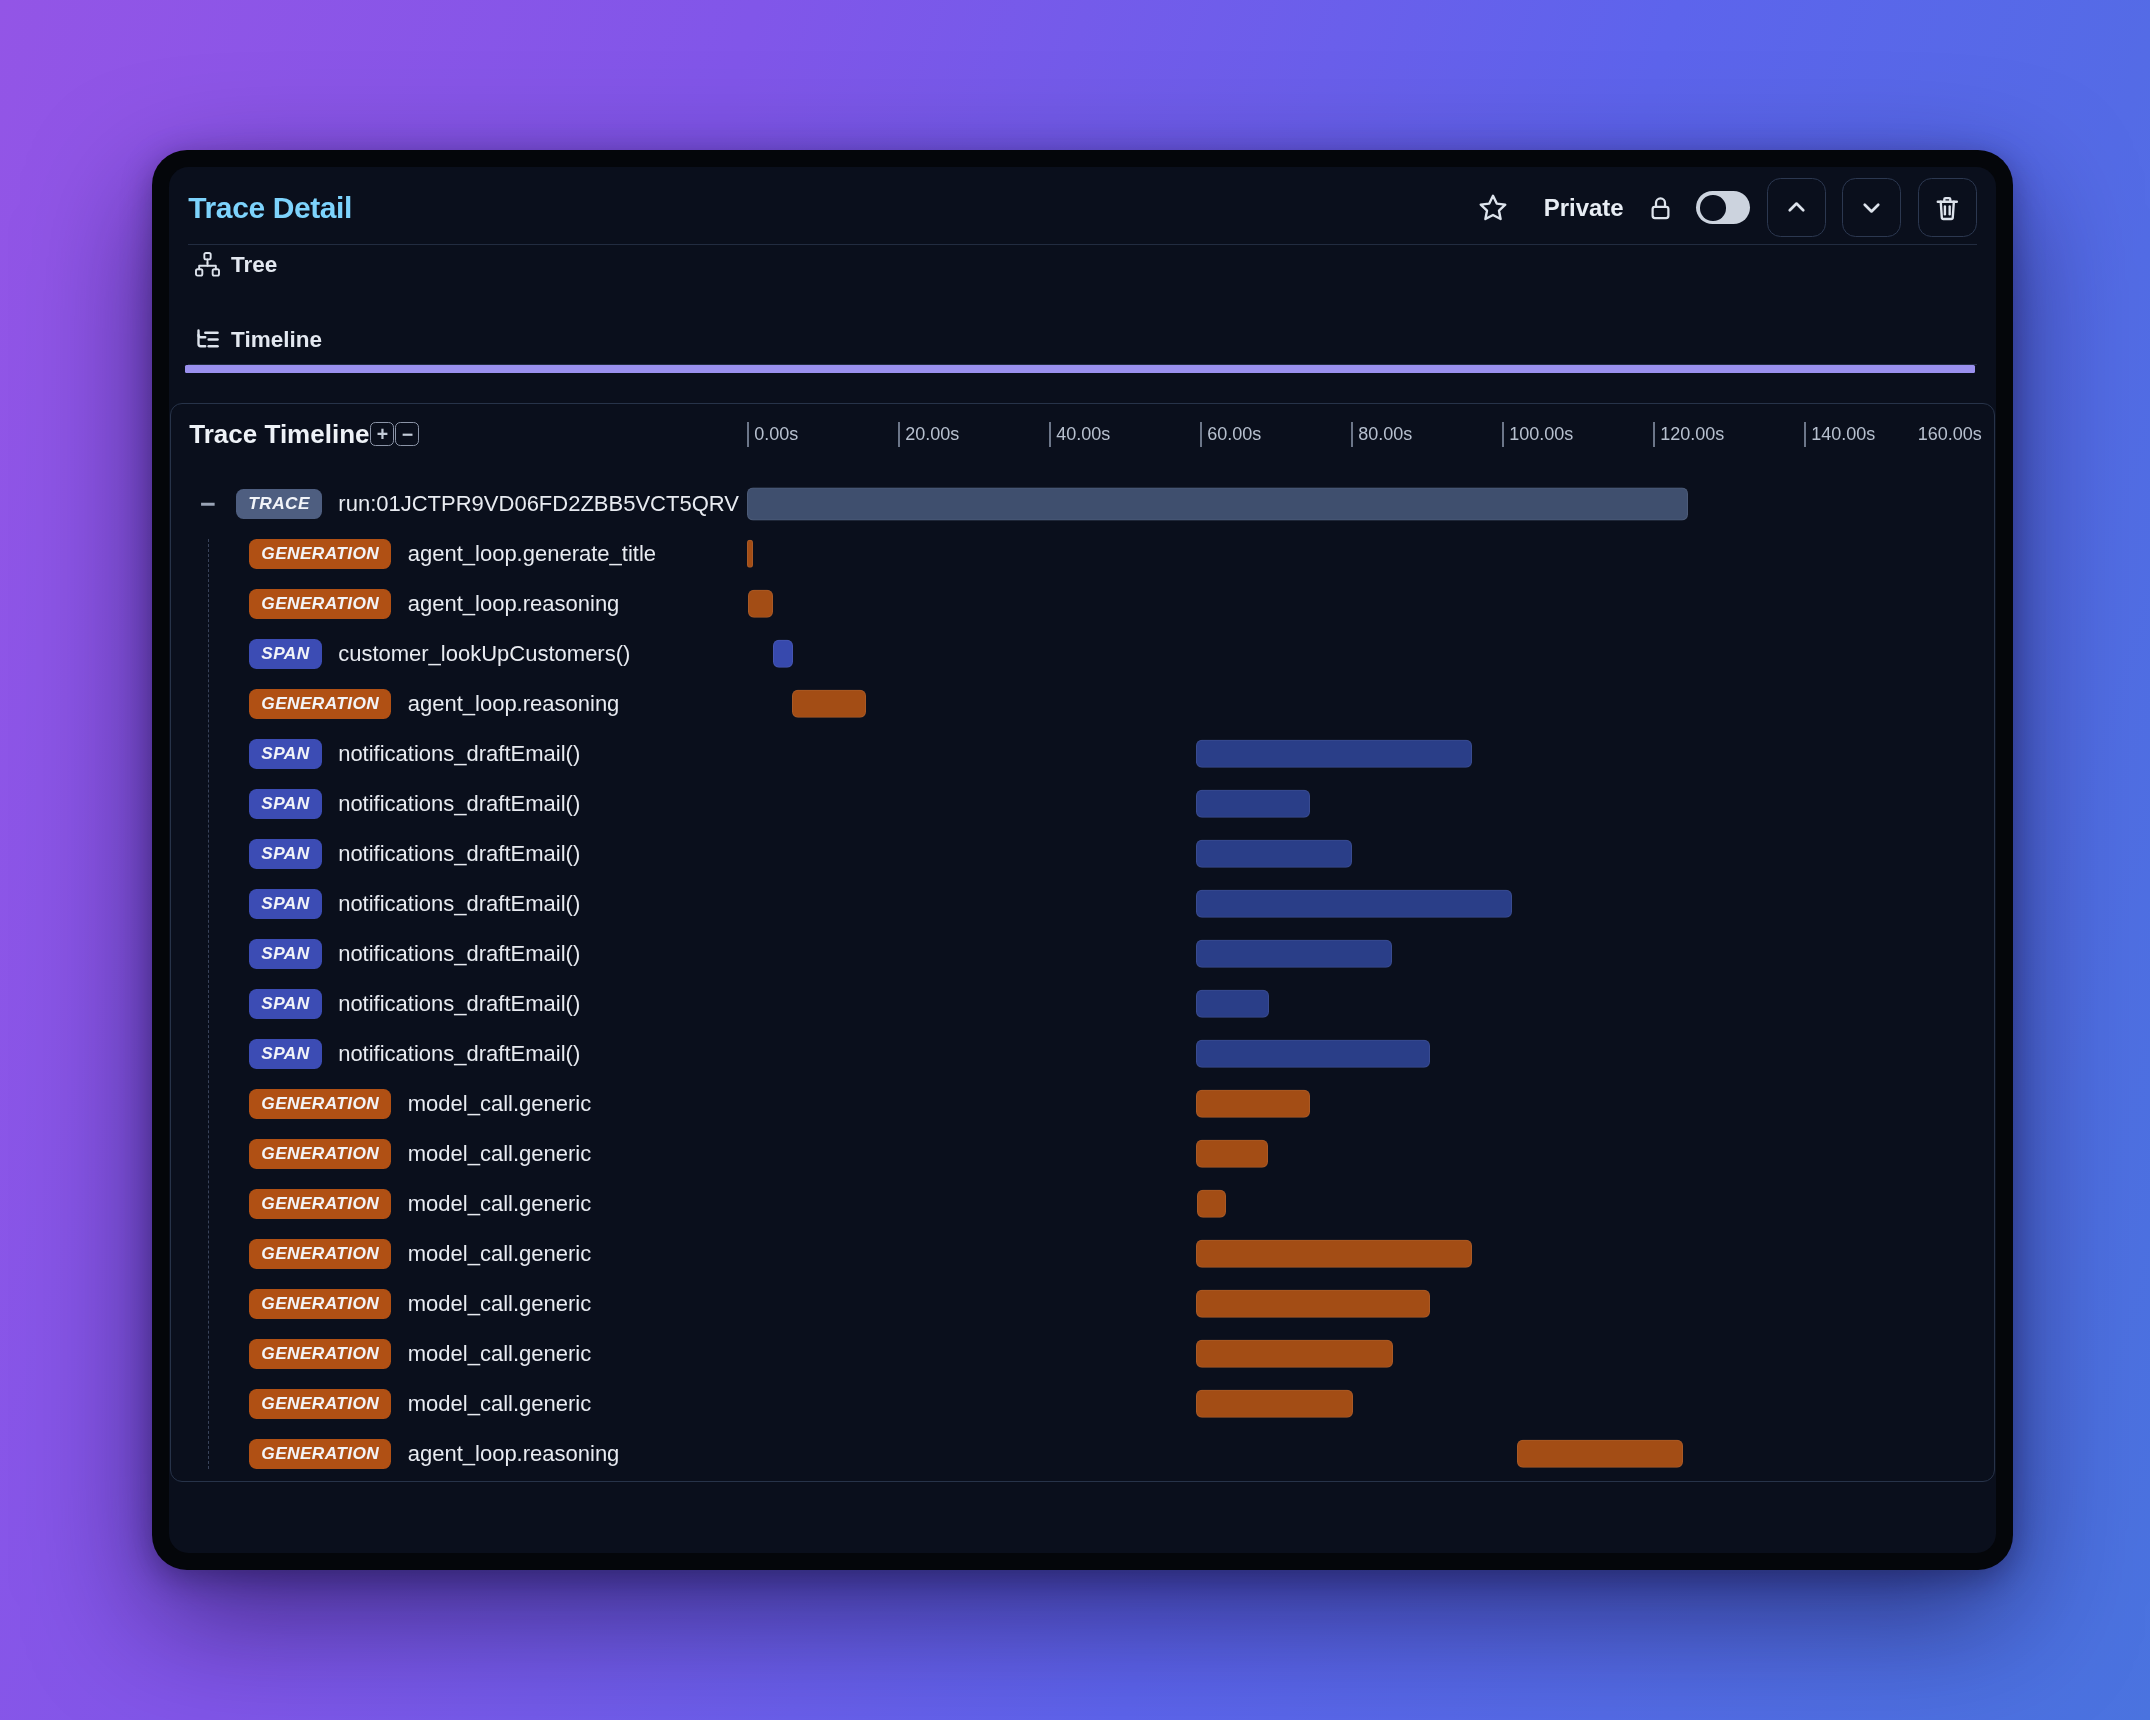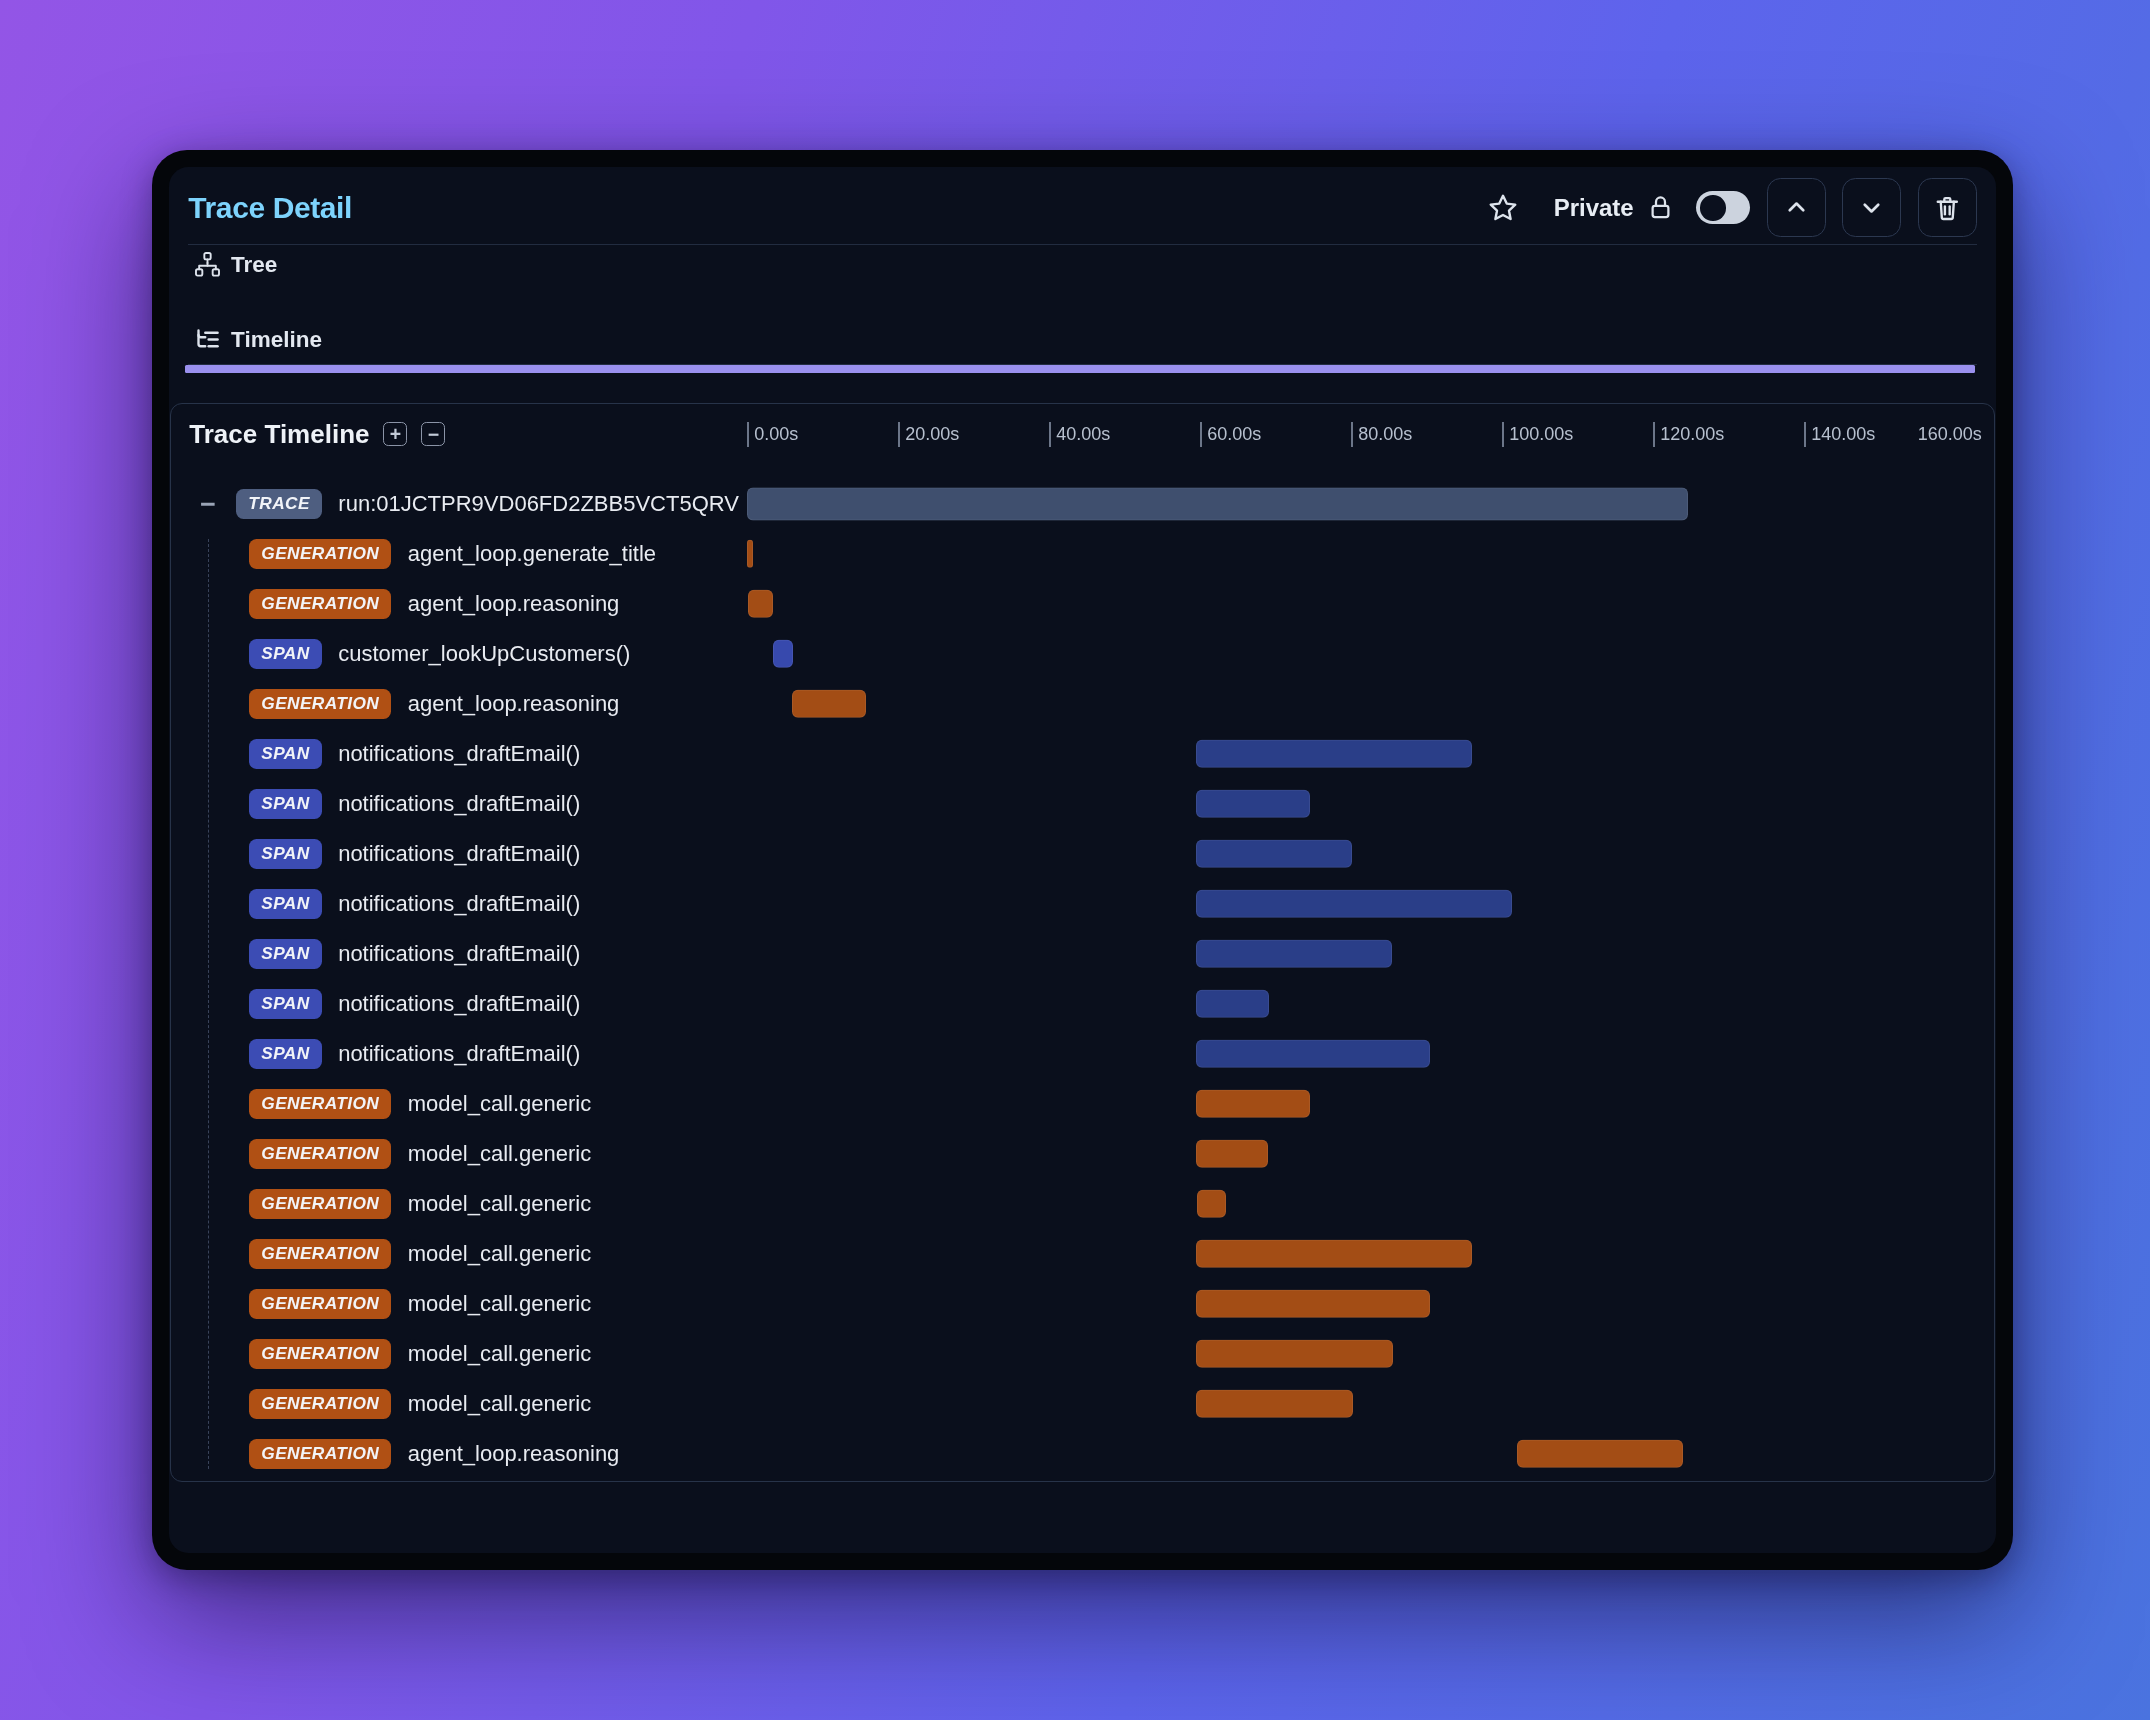--- a/index.html
+++ b/index.html
@@ -12,21 +12,21 @@
     box-shadow:0 45px 120px rgba(12,8,48,.55),0 7.5px 30px rgba(12,8,48,.35);}
   .panel{width:100%;height:100%;background:#0a0f1c;border-radius:19.5px;
     padding:0 19px;box-sizing:border-box;position:relative;overflow:hidden;}
 
   
   .p-header{display:flex;align-items:center;justify-content:space-between;
     padding-top:19.5px;height:42px;}
   .p-title{font-size:30px;font-weight:bold;color:#7dd3fc;letter-spacing:-0.4px;}
   .hdr-right{display:flex;align-items:center;}
   .icon-btn{background:none;border:none;padding:0;cursor:pointer;display:flex;align-items:center;}
-  .privacy{display:flex;align-items:flex-start;gap:13px;margin-left:35px;}
+  .privacy{display:flex;align-items:flex-end;gap:23px;margin-left:35px;}
   .privacy-label{font-size:24px;font-weight:bold;color:#e8edf4;}
   .toggle{width:54px;height:33px;border-radius:16.5px;background:#ccd3de;position:relative;
     margin-left:22.5px;border:none;cursor:pointer;}
   .toggle .knob{position:absolute;left:3.8px;top:3.8px;width:25.5px;height:25.5px;border-radius:50%;
     background:#0b101e;}
   .sq-btn{width:59px;height:59px;border-radius:13.5px;border:1.5px solid #2c3850;background:transparent;
     display:flex;align-items:center;justify-content:center;margin-left:16.5px;cursor:pointer;}
   svg.glyph{stroke:#dde3ec;fill:none;stroke-width:2;stroke-linecap:round;stroke-linejoin:round;}
 
   .divider{height:1.5px;background:#222c40;margin-top:15px;}
@@ -45,21 +45,21 @@
   .tabs-row{margin-top:3px;display:flex;justify-content:flex-end;gap:42px;
     border-bottom:1.5px solid #232d42;padding:0 4.5px 7.5px 0;position:relative;flex-direction:column;}
   .tab{display:flex;align-items:center;gap:9.8px;font-size:22.5px;font-weight:bold;color:#e3e8f0;
     background:none;border:none;cursor:pointer;padding:3px 6px;position:relative;}
   .tab.active::after{content:"";position:absolute;left:-3px;right:-3px;bottom:-16.5px;height:7.5px;
     background:#9a90ee;border-radius:1.5px;}
 
   
   .card{margin:38px -18px 0;height:1079px;border:1.5px solid #273349;border-radius:12px;
     position:relative;box-sizing:border-box;}
-  .card-title{position:absolute;left:18px;top:15px;display:flex;align-items:center;gap:14px;}
+  .card-title{position:absolute;left:18px;top:15px;display:flex;align-items:center;gap:1px;}
   .card-title .t{font-size:26px;font-weight:bold;color:#eef2f7;}
   .mini-btn{width:24px;height:24px;border:1.9px solid #8b94a7;border-radius:5.3px;background:none;
     color:#c3cbd8;font-size:19.5px;line-height:19.5px;display:flex;align-items:center;justify-content:center;
     cursor:pointer;padding:0;font-weight:bold;}
 
   .ruler{position:absolute;left:0;top:0;right:0;height:53px;}
   .tick{position:absolute;top:18px;width:1.5px;height:25.5px;background:#6c7689;}
   .tick-label{position:absolute;top:20px;font-size:18px;color:#b7c0cf;white-space:nowrap;}
   .end-label{position:absolute;right:12px;top:20px;font-size:18px;color:#b7c0cf;}
 

